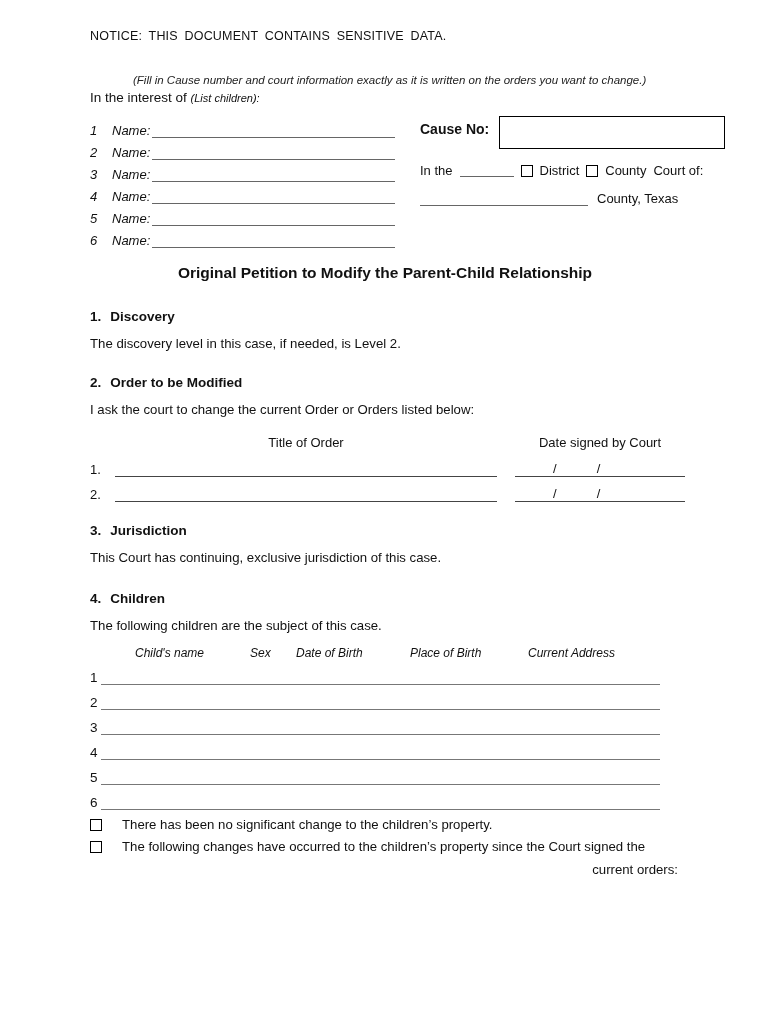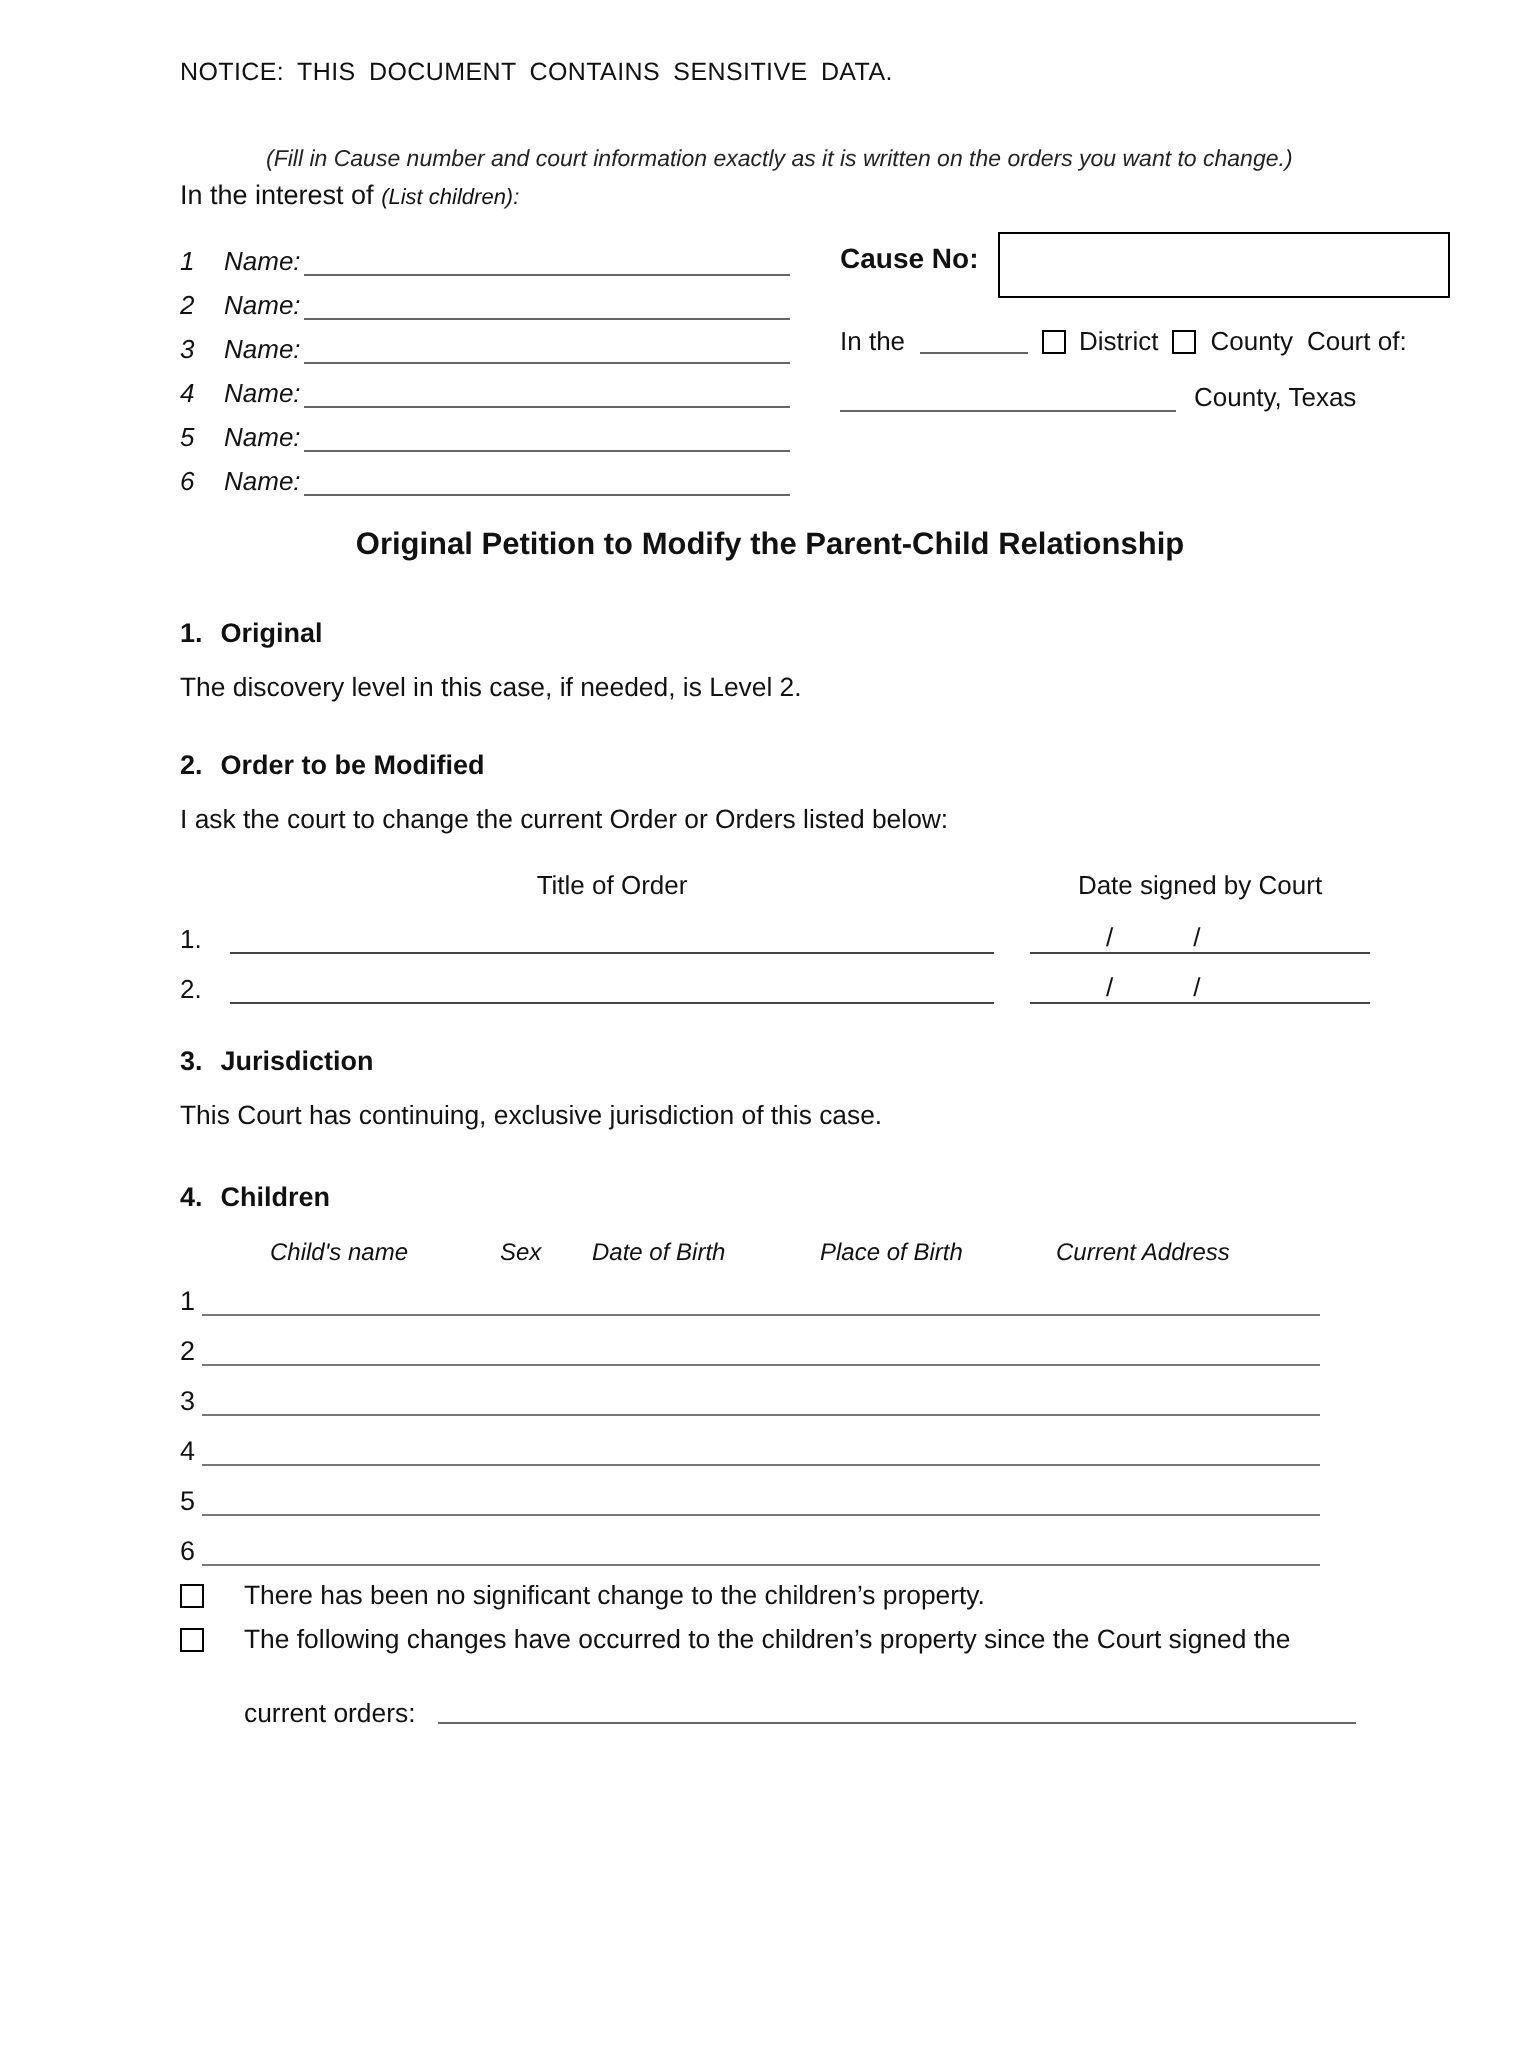--- a/index.html
+++ b/index.html
@@ -62,21 +62,21 @@
   .ch-3 { left:320px; } .ch-4 { left:438px; }
   .crows { margin-top:0; }
   .crow { display:flex; align-items:flex-end; height:25px; width:570px; font-size:13.5px; }
   .cnum { width:11px; }
   .cline { flex:1; border-bottom:1px solid #777; height:10px; }
 
   .check-label { font-style:italic; font-size:12px; margin-top:15px; }
   .opt { display:flex; gap:20px; font-size:13.2px; margin-top:7px; align-items:flex-start; }
   .opt .cb { margin-top:2px; }
   .opt2-text { width:556px; }
-  .opt2-line2 { display:flex; margin-top:22px; }
+  .opt2-line2 { display:flex; align-items:flex-end; margin-top:8px;flex-direction:column; }
   .opt2-line2 .wline.fill { flex:1; margin-left:11px; height:13px; }
 
   .footer { margin-top:30px; font-size:10.5px; line-height:14px; }
   .footer .it { font-style:italic; }
   .f-row2 { display:flex; justify-content:space-between; width:556px; }
 </style>
 </head>
 <body>
 
 <div class="page">
@@ -141,21 +141,21 @@
       <div class="county-row">
         <span class="wline county"></span>
         <span>County, Texas</span>
       </div>
     </div>
   </div>
 
   <div class="title">Original Petition to Modify the Parent-Child Relationship</div>
 
   <div class="sec-heading mt-s1h">
-    <span class="num">1.</span><span>Original</span>
+    <span class="num">1.</span><span>Discovery</span>
   </div>
   <div class="body-text mt-body">The discovery level in this case, if needed, is Level 2.</div>
 
   <div class="sec-heading mt-s2h">
     <span class="num">2.</span><span>Order to be Modified</span>
   </div>
   <div class="body-text mt-body">I ask the court to change the current Order or Orders listed below:</div>
 
   <div class="order-header">
     <span class="oh-title">Title of Order</span>
@@ -181,20 +181,21 @@
   </div>
 
   <div class="sec-heading mt-s3h">
     <span class="num">3.</span><span>Jurisdiction</span>
   </div>
   <div class="body-text mt-body">This Court has continuing, exclusive jurisdiction of this case.</div>
 
   <div class="sec-heading mt-s4h">
     <span class="num">4.</span><span>Children</span>
   </div>
+  <div class="body-text mt-body">The following children are the subject of this case.</div>
 
   <div class="chead">
     <span class="ch-0">Child's name</span>
     <span class="ch-1">Sex</span>
     <span class="ch-2">Date of Birth</span>
     <span class="ch-3">Place of Birth</span>
     <span class="ch-4">Current Address</span>
   </div>
 
   <div class="crows">

